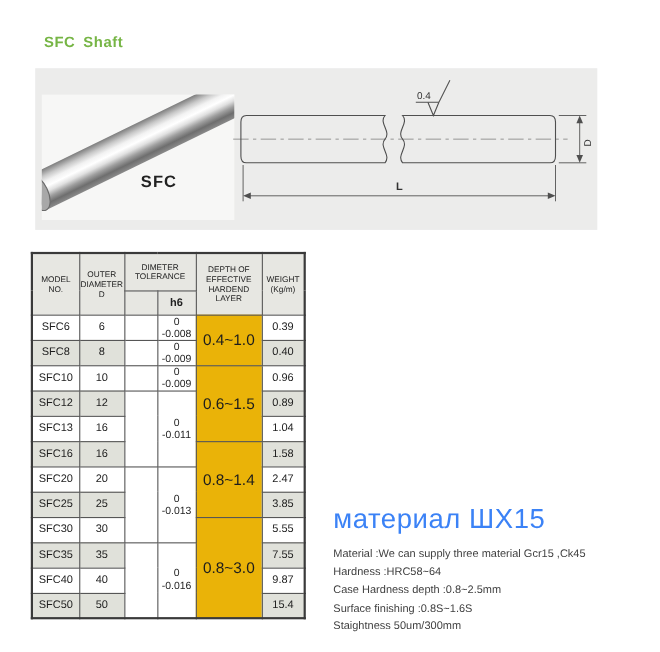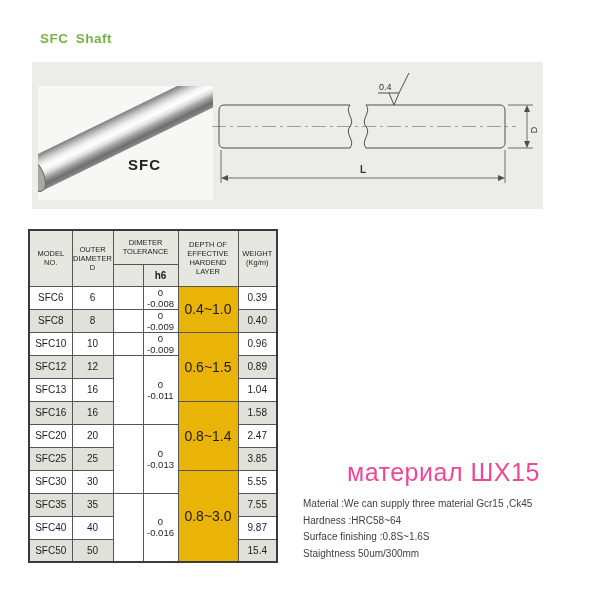--- a/index.html
+++ b/index.html
@@ -28,21 +28,21 @@
   table.spec th.h6 { font-size:10px; font-weight:bold;margin-top:16px; }
   tr.hdr1 { height:34px; } tr.hdr2 { height:22px; }
   tr.data { height:23px; }
   td.val { font-size:10px; }
   td.tol { font-size:9.5px; line-height:11px; white-space:pre-line; }
   td.depth { font-size:14px; background:#eab308; }
   tr.data:nth-child(even) td.sh { background:#e0e1da; }
 
   
   .material { position:absolute; left:303px; top:458px; width:280px; }
-  .material-heading { font-size:25px; color:#ec4899; letter-spacing:0.5px;margin-left:44px; }
+  .material-heading { font-size:25px; color:#3b82f6; letter-spacing:0.5px; }
   .material-lines { margin-top:9px; }
   .material-lines div { font-size:10px; color:#3f3f3f; line-height:16.5px; white-space:nowrap; }
 </style>
 </head>
 <body>
 
 <div id="page">
 
   <div class="page-title">SFC Shaft</div>
 
@@ -224,18 +224,19 @@
         <td class="val sh">15.4</td>
       </tr>
     </tbody>
   </table>
 
   <div class="material">
     <div class="material-heading">материал ШХ15</div>
     <div class="material-lines">
       <div>Material  :We can supply three material Gcr15 ,Ck45</div>
       <div>Hardness  :HRC58~64</div>
+      <div>Case Hardness depth  :0.8~2.5mm</div>
       <div>Surface finishing  :0.8S~1.6S</div>
       <div>Staightness  50um/300mm</div>
     </div>
   </div>
 
 </div>
 
 </body></html>

